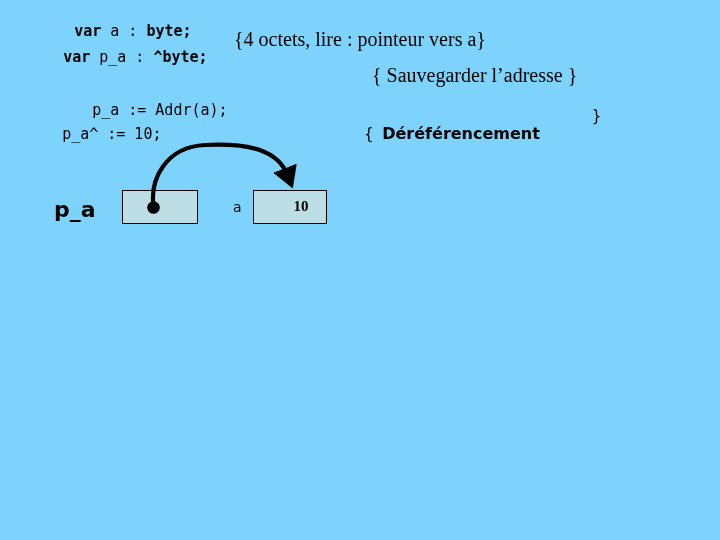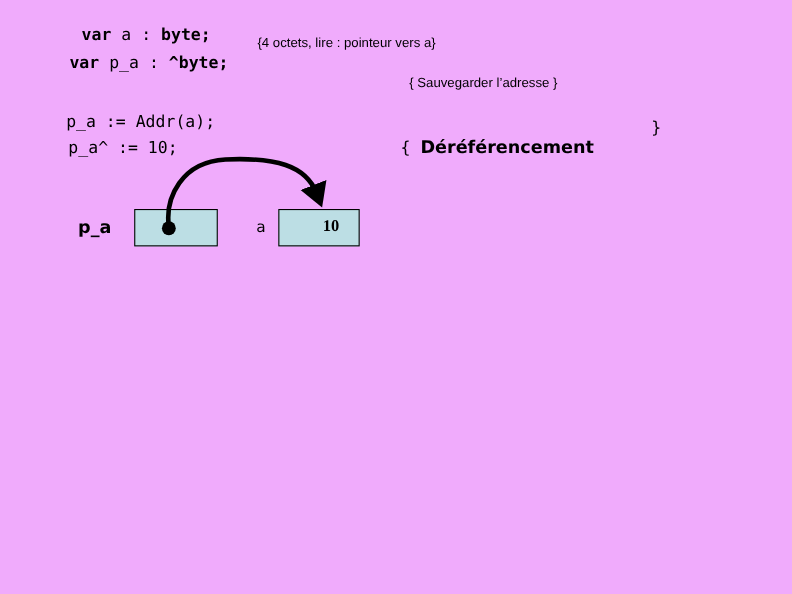--- a/index.html
+++ b/index.html
@@ -4,48 +4,48 @@
 <style>
   html, body {
     margin: 0;
     padding: 0;
     background: #ffffff;
   }
   #page {
     position: relative;
     width: 720px;
     height: 540px;
-    background: #f0abfc;
+    background: #7dd3fc;
     overflow: hidden;
     font-family: "DejaVu Sans Mono", "Liberation Mono", monospace;
   }
 
   
   .code-line {
     position: absolute;
     white-space: pre;
     font-family: "DejaVu Sans Mono", "Liberation Mono", monospace;
     font-size: 15px;
     line-height: 18px;
     color: #000000;
     letter-spacing: 0px;
   }
   .kw { font-weight: bold; }
   .plain { font-weight: normal; }
 
   #line-var-a      { left: 38px; top: 4px; }
   #line-var-pa     { left: 27px; top: 30px; }
-  #line-assign-pa  { left: 24px; top: 83px; }
+  #line-assign-pa  { left: 56px; top: 83px; }
   #line-assign-dref{ left: 26px; top: 107px; }
 
   .comment {
     position: absolute;
     white-space: pre;
-    font-family: Liberation Sans, sans-serif;
-    font-size: 12px;
+    font-family: Liberation Serif, serif;
+    font-size: 20px;
     line-height: 18px;
     color: #000000;
   }
   #comment-decl    { left: 234px; top: 30px; }
   #comment-save    { left: 328px; top: 66px; margin-left: 44px; }
 
   
   #comment-deref {
     position: absolute;
     left: 328px;
@@ -81,21 +81,21 @@
   #box-p-a { left: 122px; top: 190px; width: 76px; }
   #box-a   { left: 253px; top: 190px; width: 74px; }
 
   .mem-label {
     position: absolute;
     font-family: "DejaVu Sans", "Liberation Sans", sans-serif;
     font-weight: bold;
     color: #000000;
     white-space: pre;
   }
-  #label-p-a { left: 71px; top: 197px; font-size: 16px; }
+  #label-p-a { left: 54px; top: 197px; font-size: 22px; }
   #label-a   { left: 233px; top: 199px; font-size: 14px; font-weight: normal; }
 
   #value-a {
     position: absolute;
     left: 253px;
     top: 198px;
     width: 96px;
     text-align: center;
     font-family: Liberation Serif, serif;
     font-weight: bold;

